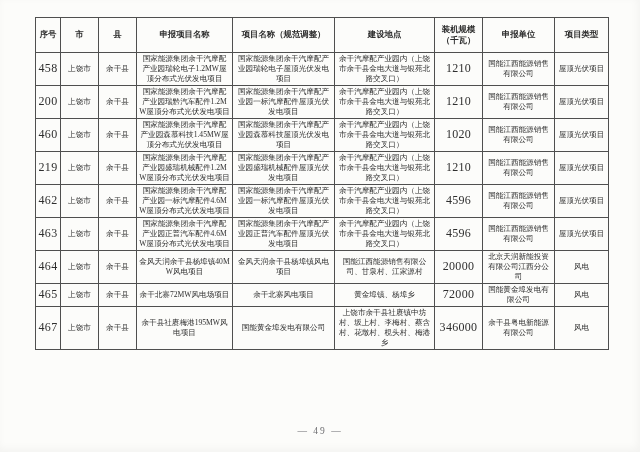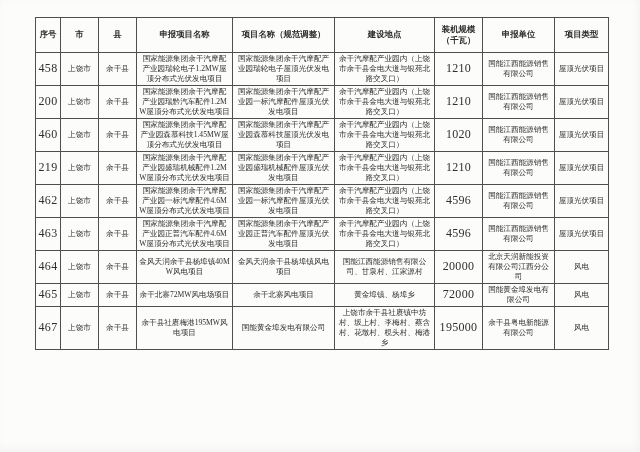--- a/index.html
+++ b/index.html
@@ -163,20 +163,21 @@
       <td>国能黄金埠发电有限公司</td>
       <td>风电</td>
     </tr>
         <tr>
       <td class="num">467</td>
       <td>上饶市</td>
       <td>余干县</td>
       <td>余干县社赓梅港195MW风电项目</td>
       <td>国能黄金埠发电有限公司</td>
       <td>上饶市余干县社赓镇中坊村、坂上村、李梅村、蔡含村、花墩村、梘头村、梅港乡</td>
-      <td class="num">195000</td>
+      <td class="num">346000</td>
       <td>余干县粤电新能源有限公司</td>
       <td>风电</td>
     </tr>
       </tbody>
   </table>
 
+  <div class="page-footer">— 49 —</div>
 </div>
 
 </body></html>

